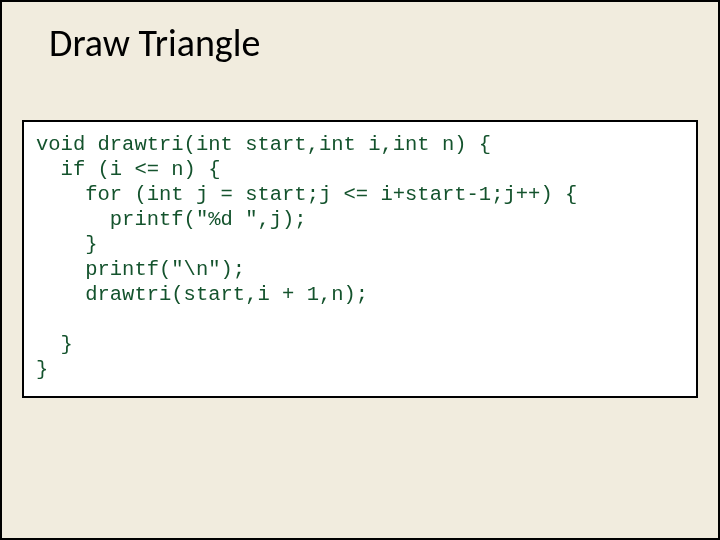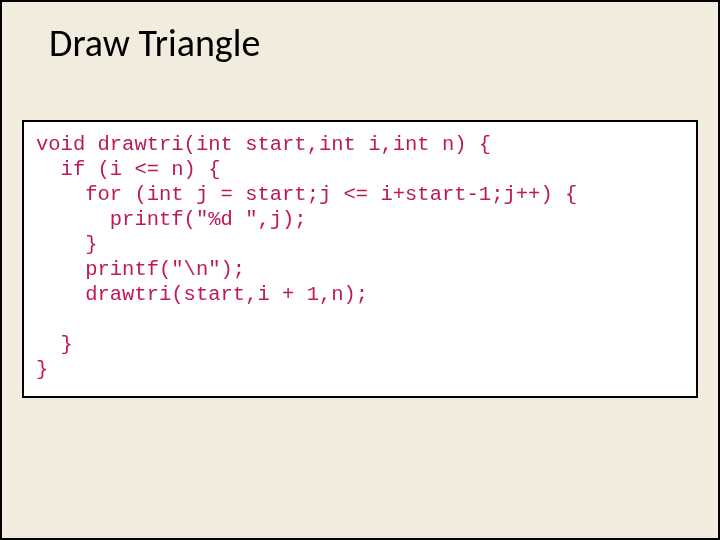--- a/index.html
+++ b/index.html
@@ -39,21 +39,21 @@
     box-sizing: border-box;
     background: #fff;
     border: 2px solid #000;
     padding: 10px 12px 10px 12px;
   }
   .code {
     font-family: "Courier New", Courier, monospace;
     font-size: 20.5px;
     line-height: 1.22;
     white-space: pre;
-    color: #be185d;
+    color: #14532d;
   }
 </style>
 </head>
 <body>
 
 <div class="slide">
   <div class="title">Draw Triangle</div>
   <div class="codebox">
     <div class="code">void drawtri(int start,int i,int n) {
   if (i &lt;= n) {

